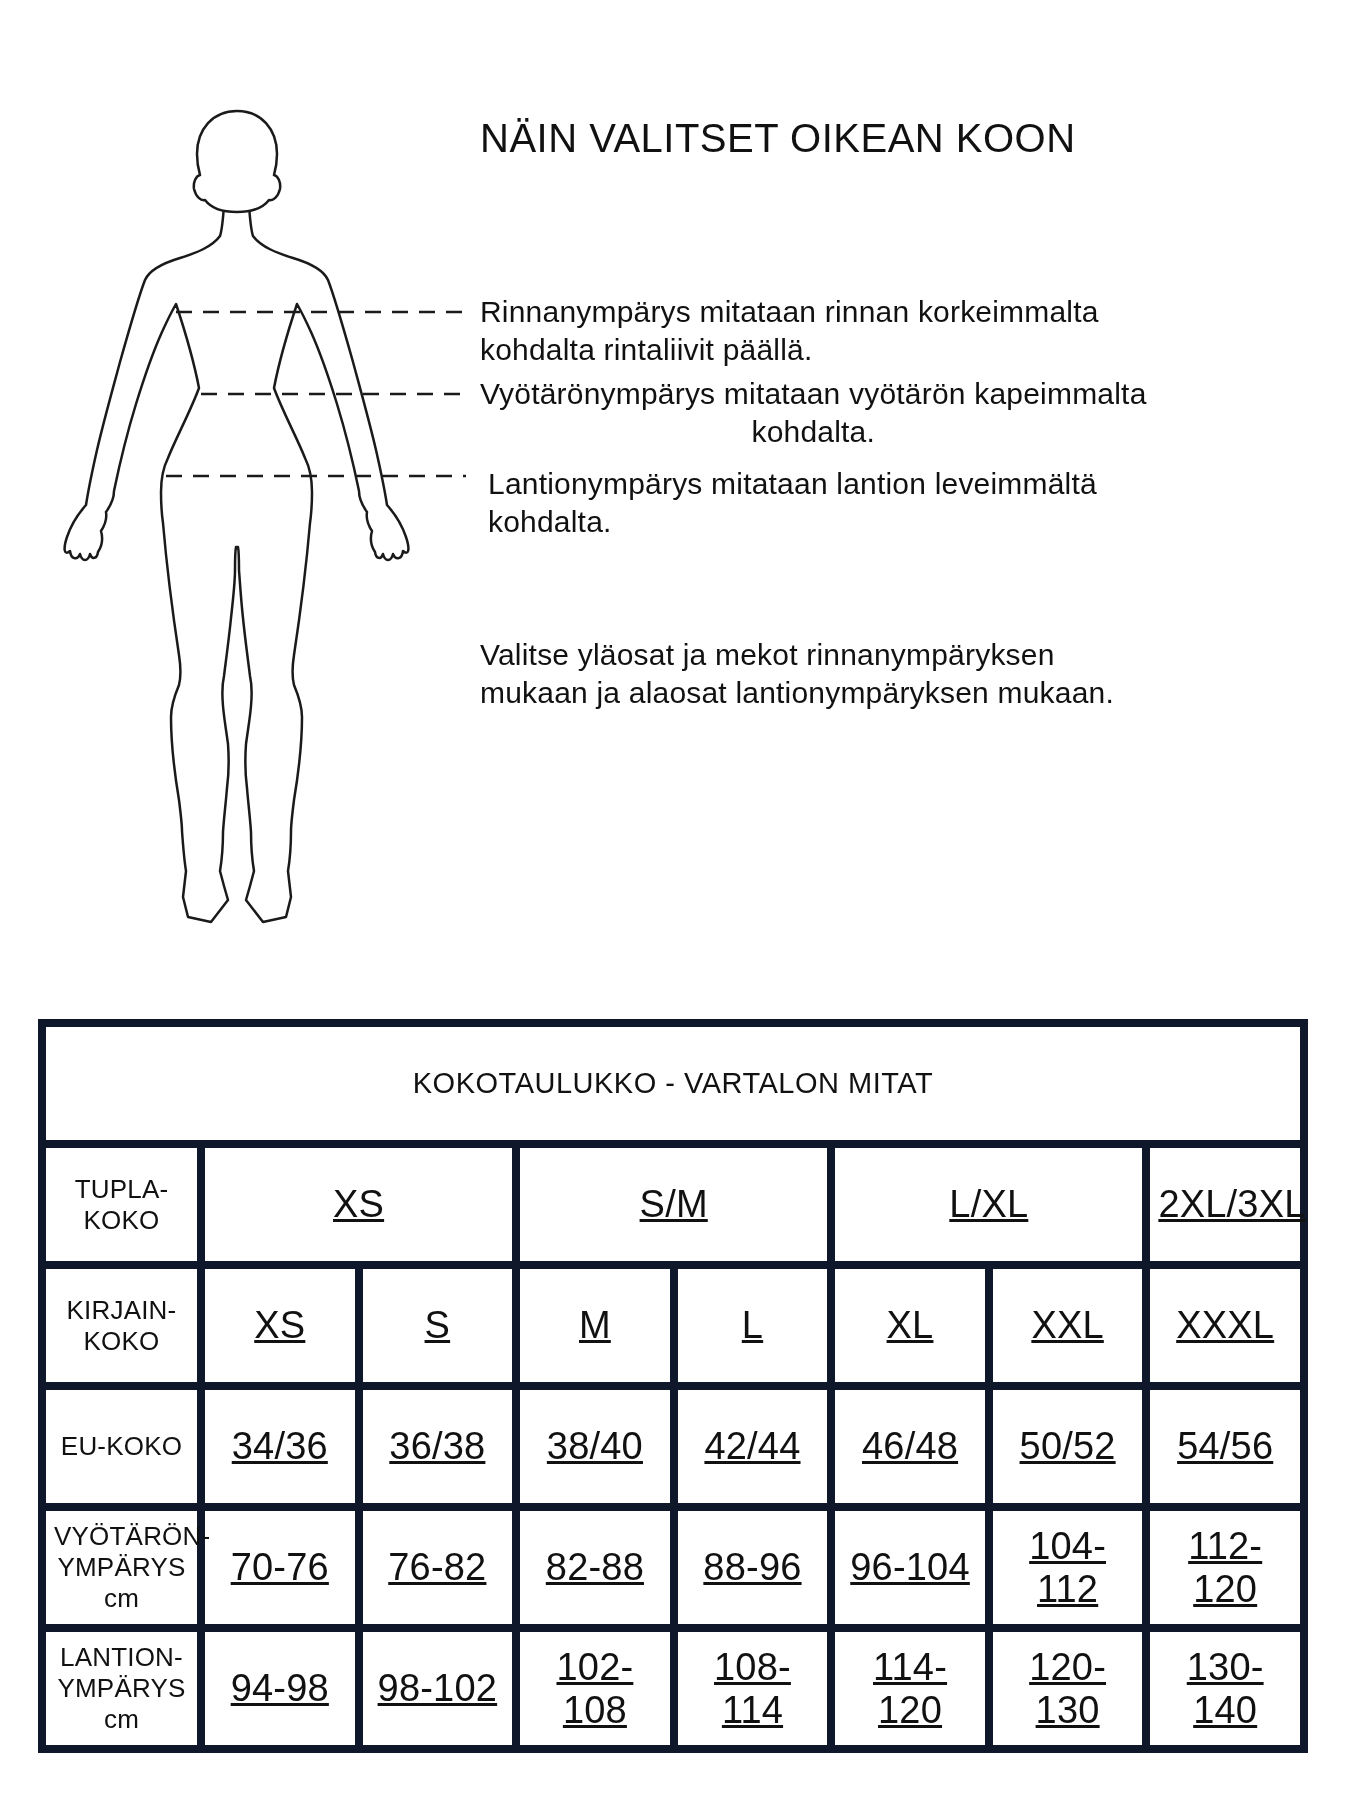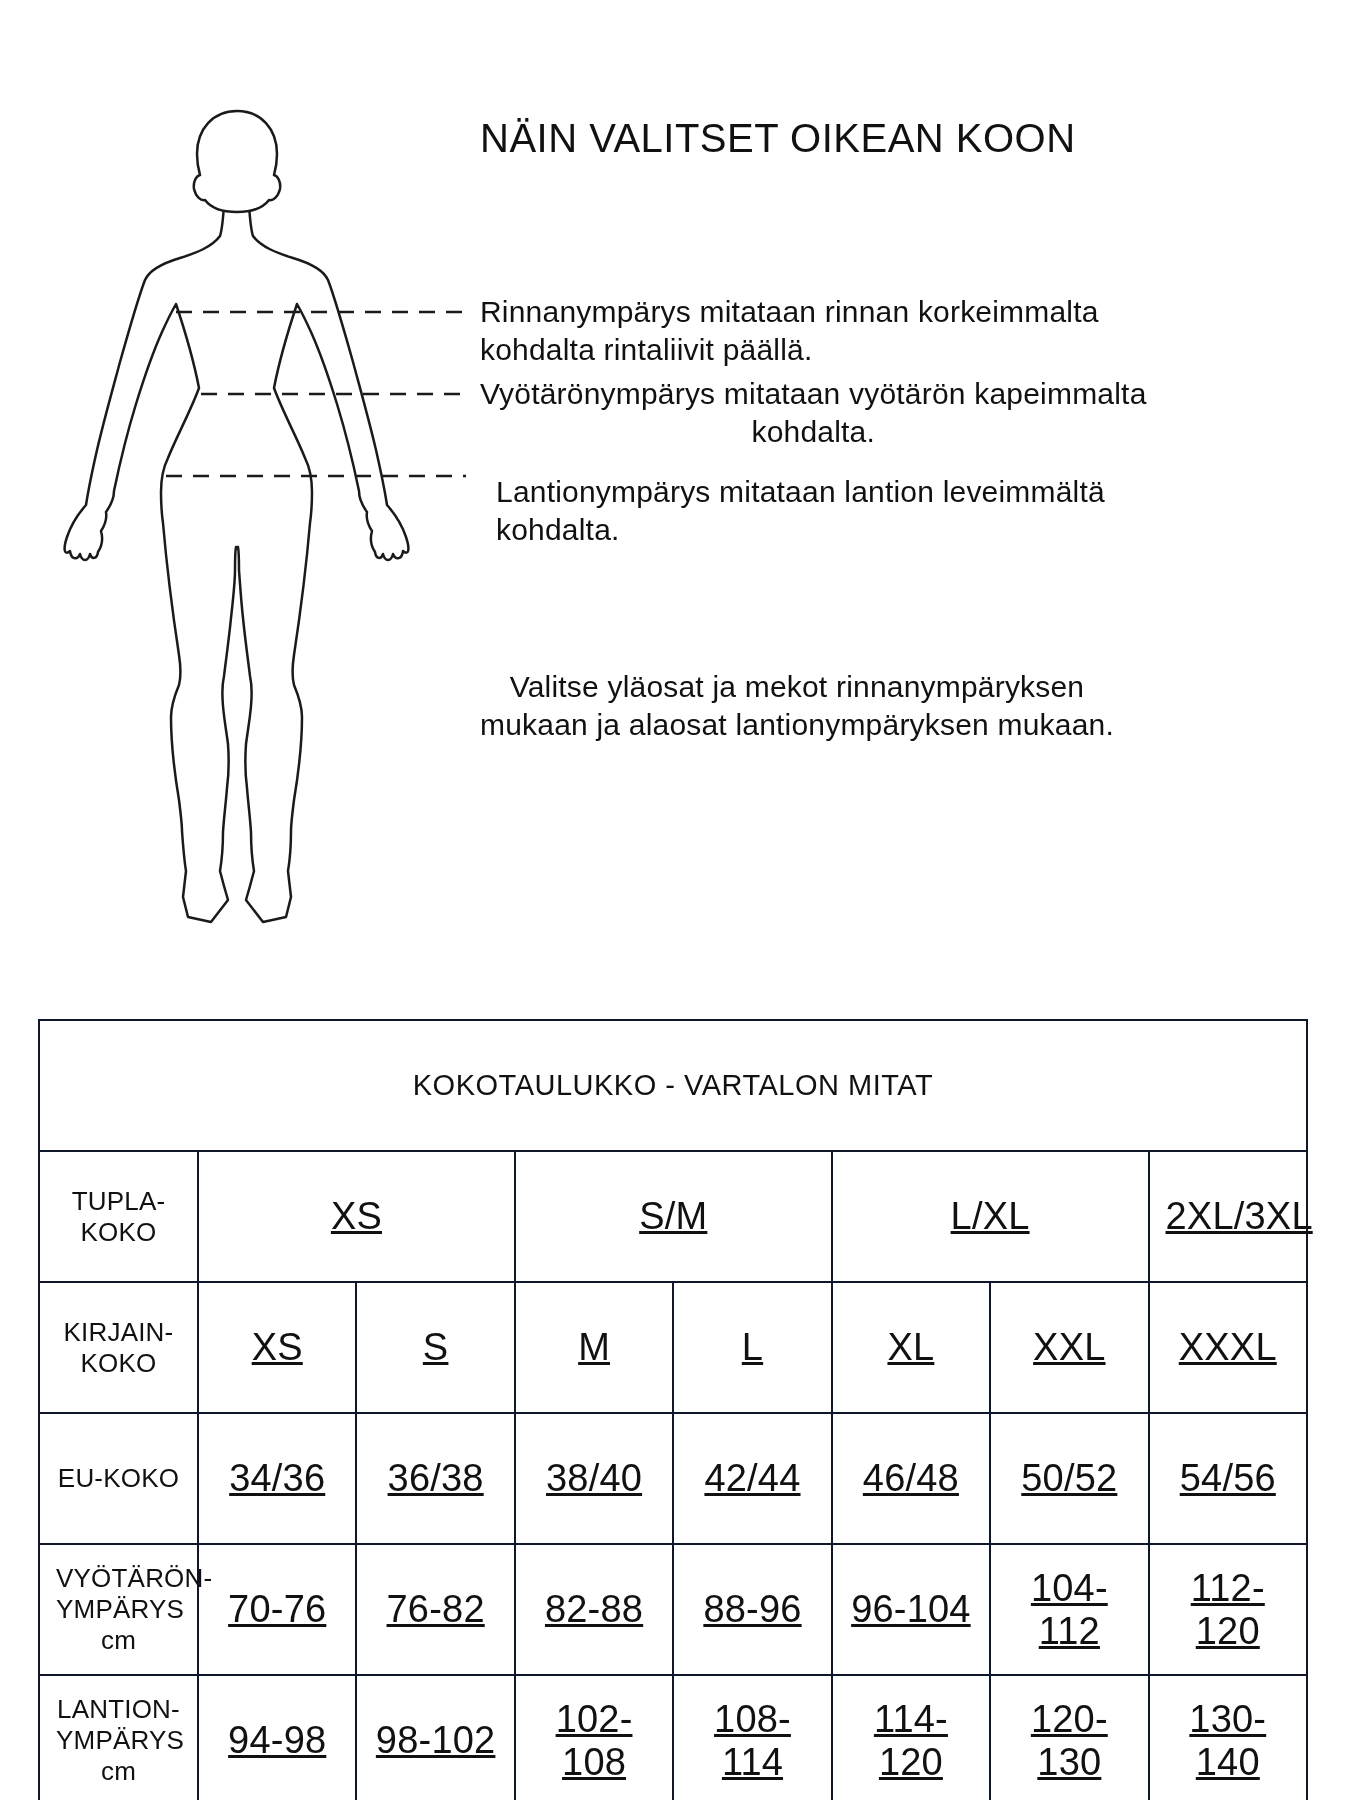--- a/index.html
+++ b/index.html
@@ -25,38 +25,38 @@
   .guide-note {
     left: 480px;
     font-size: 30px;
     line-height: 38px;
     letter-spacing: 0.2px;
     white-space: pre-line;
   }
   #chest-note { top: 293px; }
   #waist-note { top: 375px; text-align: center; }
   #hip-note   { top: 457px; }
-  #selection-note { top: 668px; text-align: center; }
+  #selection-note { top: 636px; }
 
   
   #figure-wrap { left: 50px; top: 88px; width: 420px; height: 845px; }
 
   
   #size-table {
     position: absolute;
     left: 38px; top: 1019px;
     width: 1270px;
     border-collapse: collapse;
     table-layout: fixed;
   }
   #size-table td, #size-table th {
-    border: 2px solid #0f172a;
+    border: 8px solid #0f172a;
     text-align: center;
     vertical-align: middle;
-    padding: 16px;
+    padding: 8px;
     font-weight: 400;
     height: 97px;
   }
   #size-table .table-title-cell {
     font-size: 29px;
     letter-spacing: 0.5px;
   }
   #size-table th.row-label {
     font-size: 26px;
     line-height: 31px;
@@ -171,21 +171,21 @@
 </div>
 
 <h1 id="page-title" class="abs" style="margin:0">NÄIN VALITSET OIKEAN KOON</h1>
 
 <p id="chest-note" class="abs guide-note" style="margin:0">Rinnanympärys mitataan rinnan korkeimmalta
 kohdalta rintaliivit päällä.</p>
 
 <p id="waist-note" class="abs guide-note" style="margin:0">Vyötärönympärys mitataan vyötärön kapeimmalta
 kohdalta.</p>
 
-<p id="hip-note" class="abs guide-note" style="margin:16px">Lantionympärys mitataan lantion leveimmältä
+<p id="hip-note" class="abs guide-note" style="margin:8px">Lantionympärys mitataan lantion leveimmältä
 kohdalta.</p>
 
 <p id="selection-note" class="abs guide-note" style="margin:0">Valitse yläosat ja mekot rinnanympäryksen
 mukaan ja alaosat lantionympäryksen mukaan.</p>
 
 <table id="size-table">
   <colgroup>
     <col class="label-col">
       <col>
       <col>

